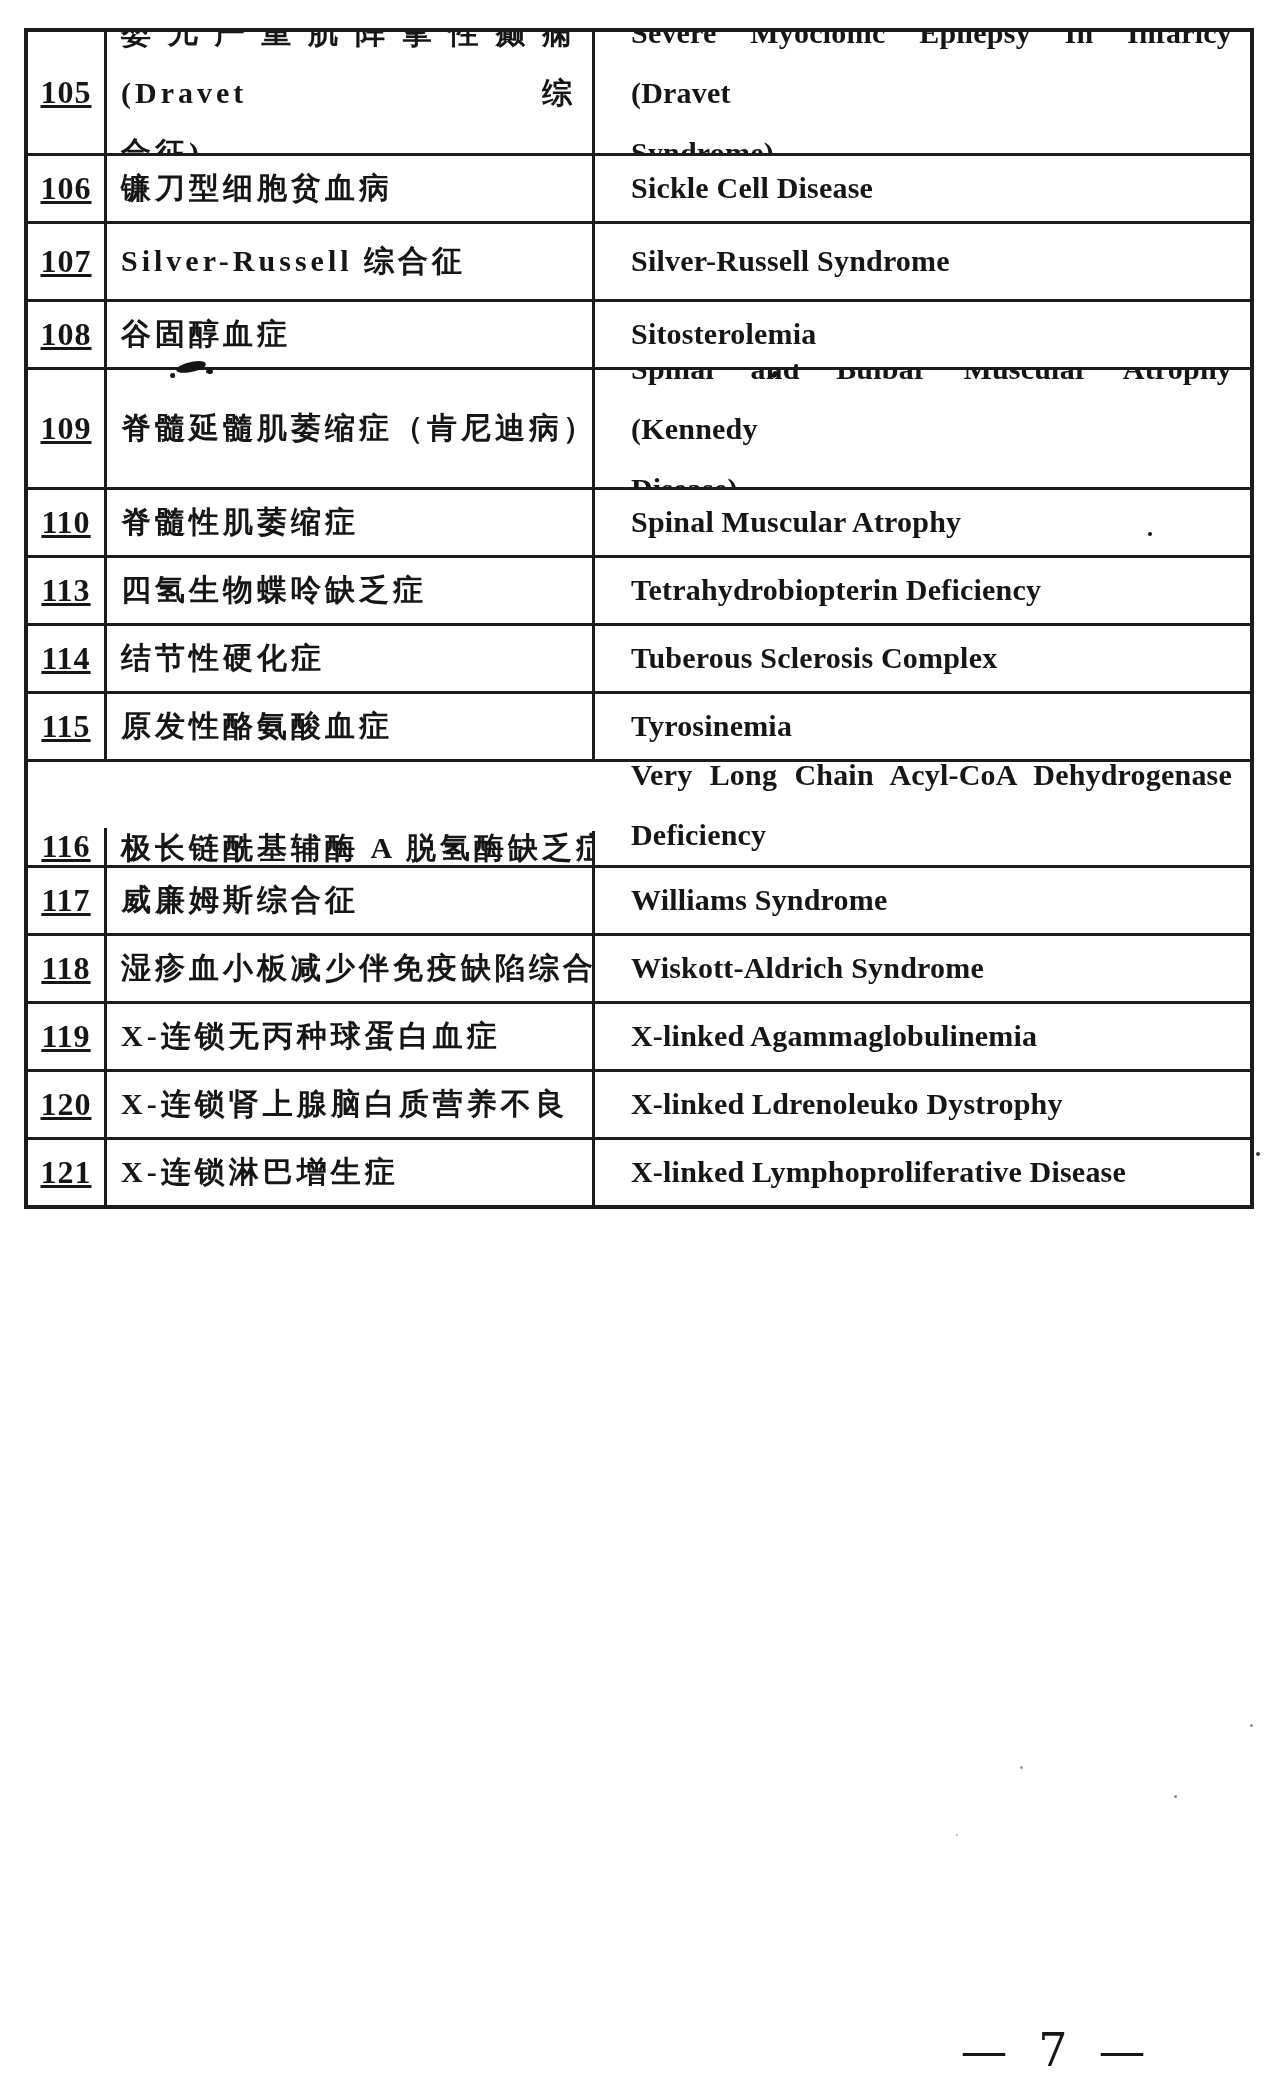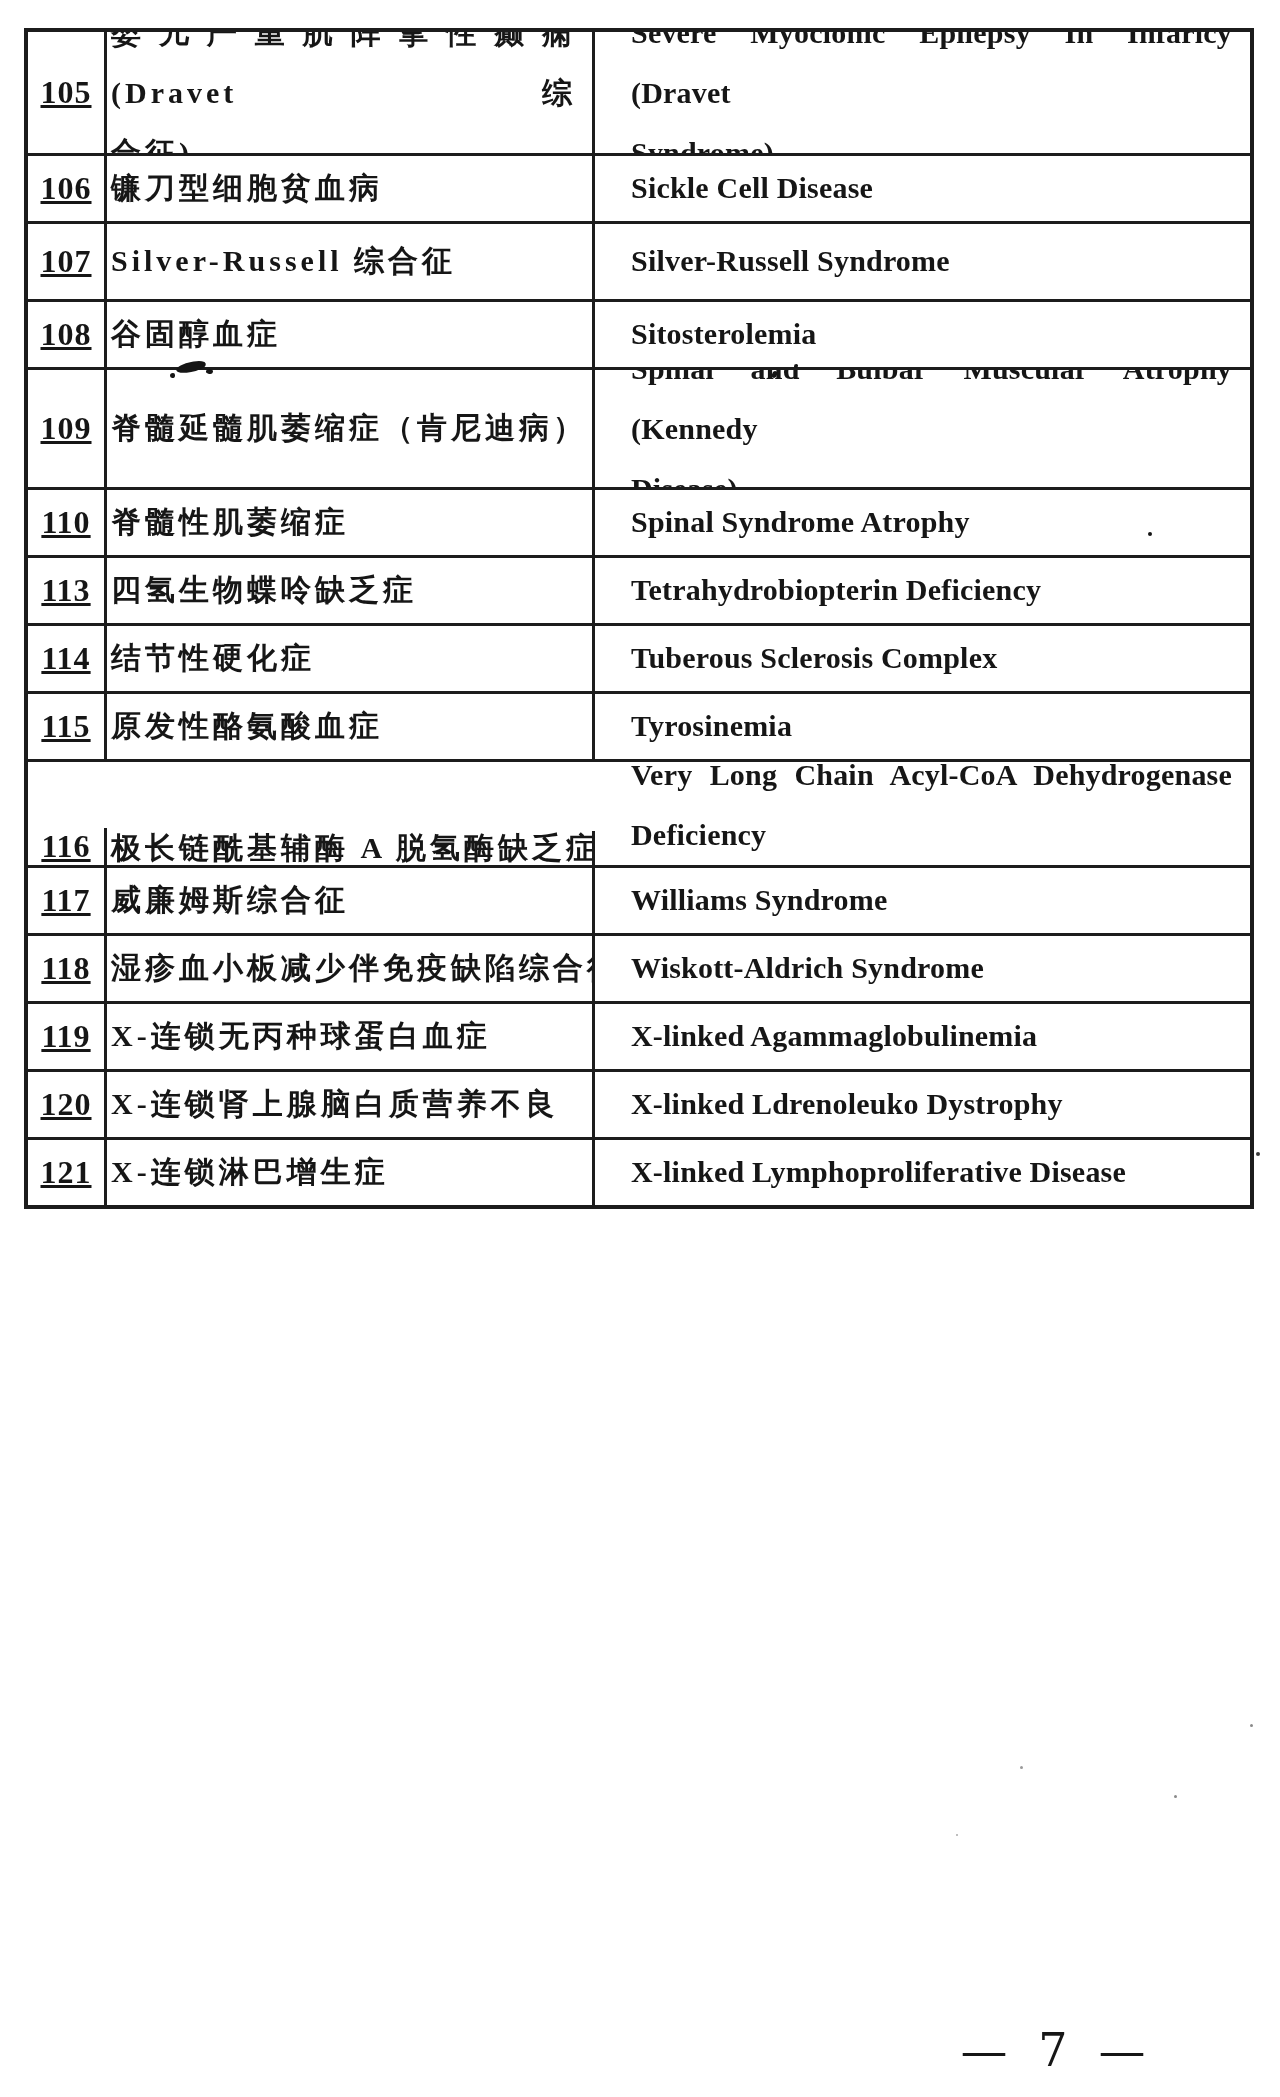--- a/index.html
+++ b/index.html
@@ -28,21 +28,21 @@
     display:flex;flex-direction:column;justify-content:center;
     box-sizing:border-box;overflow:hidden;
     font-weight:bold;font-size:30px;line-height:1.15;
   }
   .cell-no{
     width:79px;border-right:3px solid #1c1c1c;
     align-items:center;font-size:32px;letter-spacing:1px;text-decoration:underline;
   }
   .cell-cn{
     width:488px;border-right:3px solid #1c1c1c;
-    padding:0 16px 0 4px;letter-spacing:4px;
+    padding:0 16px 0 14px;letter-spacing:4px;
   }
   .cell-en{
     flex:1;padding:0 18px 0 36px;letter-spacing:0.2px;
   }
   .line{white-space:nowrap;}
   .multi .line{line-height:60px;white-space:normal;}
   .jline{text-align:justify;text-align-last:justify;}
   
   .page-footer{
     position:absolute;left:963px;top:2020px;width:180px;height:60px;
@@ -118,21 +118,21 @@
           <div class="line jline">Spinal and Bulbar Muscular Atrophy (Kennedy</div>
           <div class="line">Disease)</div>
         </div>
     </div>
       <div class="row r6">
       <div class="cell cell-no">110</div>
       <div class="cell cell-cn">
           <div class="line">脊髓性肌萎缩症</div>
         </div>
       <div class="cell cell-en">
-          <div class="line">Spinal Syndrome Atrophy</div>
+          <div class="line">Spinal Muscular Atrophy</div>
         </div>
     </div>
       <div class="row r9">
       <div class="cell cell-no">113</div>
       <div class="cell cell-cn">
           <div class="line">四氢生物蝶呤缺乏症</div>
         </div>
       <div class="cell cell-en">
           <div class="line">Tetrahydrobiopterin Deficiency</div>
         </div>

